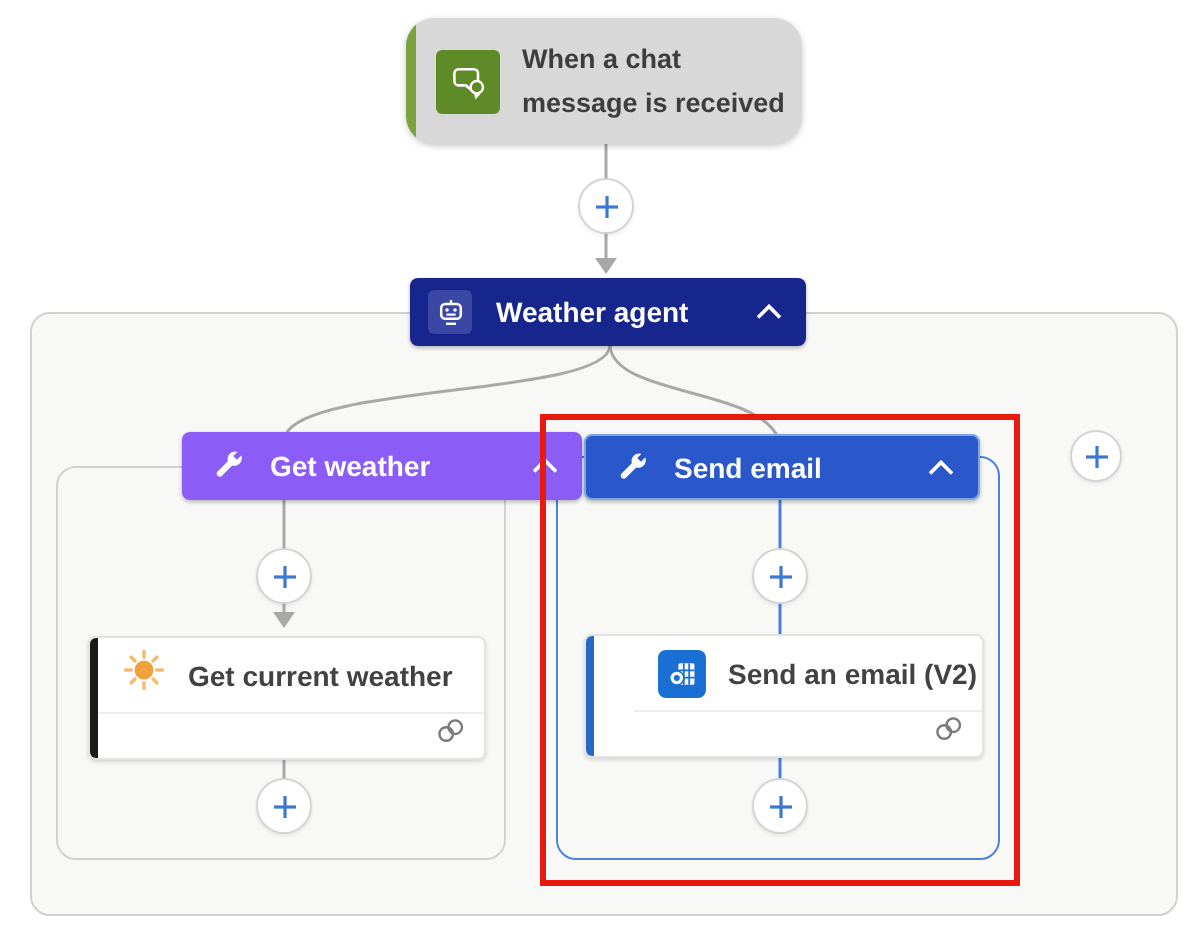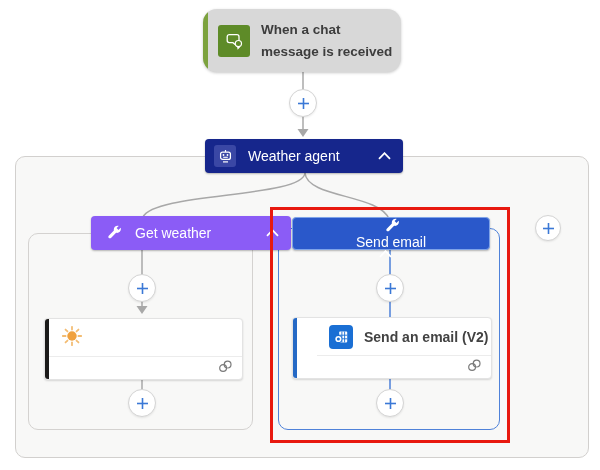--- a/index.html
+++ b/index.html
@@ -26,26 +26,26 @@
     display:flex; align-items:center; overflow:hidden; }
   .trigger-stripe { width:5px; align-self:stretch; background:#7ca23e; flex:none; }
   .trigger-icon { width:32px; height:32px; margin-left:10px; flex:none; background:#5e8b28;
     border-radius:3px; display:flex; align-items:center; justify-content:center; }
   .trigger-label { margin-left:11px; margin-right:6px; font-size:13.5px; font-weight:bold;
     color:#3d3d3d; line-height:1.6; }
 
   
   .bar { position:absolute; z-index:4; display:flex; align-items:center; border-radius:4px;
     box-shadow:0 1px 2px rgba(0,0,0,.28); cursor:pointer; }
-  .bar .bar-label { color:#fff; font-size:14px; font-weight:normal; flex:1; }
+  .bar .bar-label { color:#fff; font-size:14px; font-weight:bold; flex:1; }
   .agent-bar { left:205px; top:139px; width:198px; height:34px; background:#16268c; }
   .agent-chip { width:22px; height:22px; margin:0 12px 0 9px; background:#3a47a5; border-radius:3px;
     display:flex; align-items:center; justify-content:center; flex:none; }
   .tool-bar-left { left:43px; top:216px; width:200px; height:34px; background:#8b5cf6;margin-left:48px; }
-  .tool-bar-right { left:292px; top:217px; width:198px; height:33px; background:#2a58ca; border:1px solid #7fa3e8;flex-direction:column; }
+  .tool-bar-right { left:292px; top:217px; width:198px; height:33px; background:#2a58ca; border:1px solid #7fa3e8; }
   .wrench-wrap { margin:0 13px 0 15px; flex:none; display:flex; }
   .chevron-wrap { margin-right:12px; flex:none; display:flex; }
 
   
   .action-card { position:absolute; z-index:4; background:#fff; border:1px solid #e3e3e3; border-radius:4px;
     box-shadow:0 1px 2px rgba(0,0,0,.14); display:flex; overflow:hidden; cursor:pointer; }
   .card-weather { left:44px; top:318px; width:199px; height:62px; }
   .card-email { left:292px; top:317px; width:200px; height:62px;gap:20px; }
   .card-stripe { width:4px; flex:none; align-self:stretch; }
   .stripe-black { background:#1b1a19; }
@@ -181,20 +181,21 @@
               <line x1="1.6" y1="10" x2="4.2" y2="10"></line>
                 <line x1="15.8" y1="10" x2="18.4" y2="10"></line>
               <line x1="4.1" y1="4.1" x2="5.9" y2="5.9"></line>
                 <line x1="14.1" y1="14.1" x2="15.9" y2="15.9"></line>
               <line x1="4.1" y1="15.9" x2="5.9" y2="14.1"></line>
                 <line x1="14.1" y1="5.9" x2="15.9" y2="4.1"></line>
             </g>
             <circle cx="10" cy="10" r="4.3" fill="#f0a13e"></circle>
           </svg>
         </span>
+        <span class="card-title">Get current weather</span>
       </div>
       <div class="card-footer">
         <span>
           <svg width="15" height="13" viewBox="0 0 15 13">
             <circle cx="5.1" cy="8" r="3.4" fill="none" stroke="#7a7a7a" stroke-width="1.2"></circle>
             <circle cx="9.6" cy="4.6" r="3.4" fill="none" stroke="#7a7a7a" stroke-width="1.2"></circle>
           </svg>
         </span>
       </div>
     </div>

